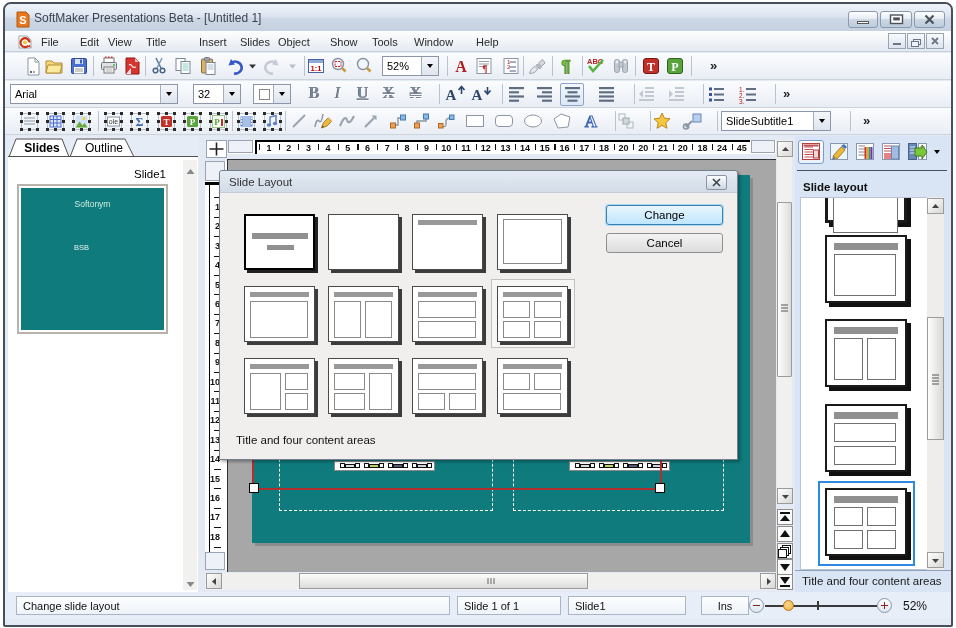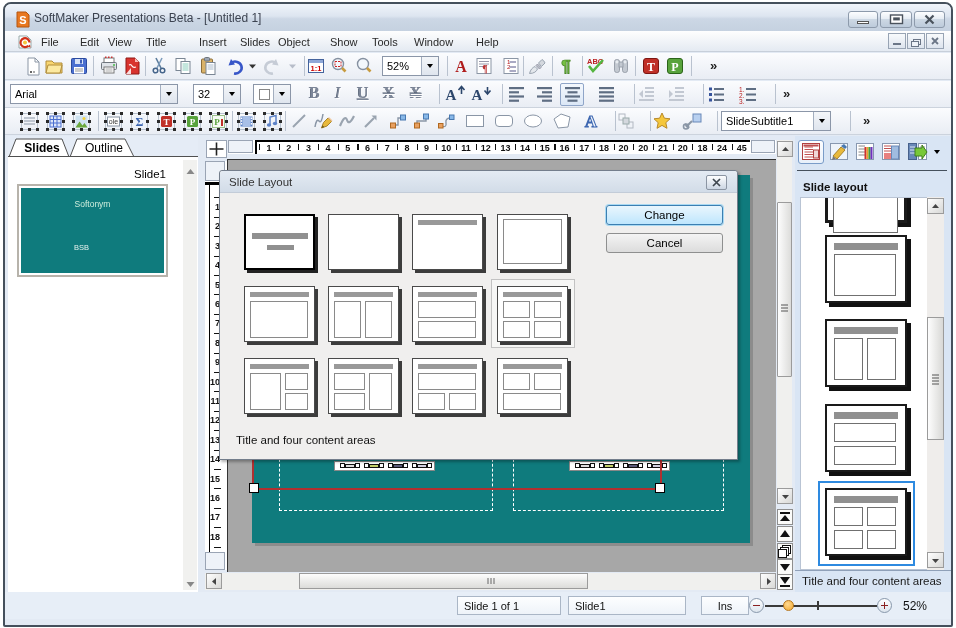--- a/index.html
+++ b/index.html
@@ -29,21 +29,21 @@
 .combo .txt{flex:1;font-size:11px;padding-left:4px;color:#000;}
 .combo .cbtn{width:17px;height:100%;background:linear-gradient(180deg,#f4f6f9,#dfe5ee);border-left:1px solid #a3aebf;display:flex;align-items:center;justify-content:center;}
 .dar{width:0;height:0;border-left:3.5px solid transparent;border-right:3.5px solid transparent;border-top:4px solid #000;}
 .ltr{position:absolute;top:3px;font-family:"Liberation Serif",serif;font-weight:bold;font-size:16px;color:#7c8698;text-shadow:1px 1px 0 #fff,-0.5px -0.5px 0 #4a5568;}
 .fri{position:absolute;top:3px;width:21px;height:21px;}
 .fri svg{position:absolute;left:0;top:0;}
 
 #lpanel{left:8px;top:136px;width:190px;height:456px;background:#fff;}
 #ltrack{left:183px;top:160px;width:14px;height:430px;background:#f1f1ef;}
 #slide1label{left:134px;top:168px;font-size:11.5px;color:#000;}
-#lthumb{left:17px;top:184px;width:151px;height:93px;background:#b7b3ab;padding:2px;}
+#lthumb{left:17px;top:184px;width:151px;height:150px;background:#b7b3ab;padding:2px;}
 #lthumb .inner{width:100%;height:100%;background:#fff;padding:2px;}
 #lthumb .teal{width:100%;height:100%;background:#0f7b7d;position:relative;}
 
 #cornerbox{left:206px;top:140px;width:21px;height:18px;background:#fff;border:1px solid #9aa4b4;}
 #hruler{left:228px;top:140px;width:548px;height:14px;background:#fff;overflow:hidden;}
 #vruler{left:205px;top:161px;width:22px;height:409px;background:#fff;overflow:hidden;}
 #canvas{left:228px;top:159px;width:548px;height:413px;background:#a7a7a7;overflow:hidden;border-top:1.5px solid #333;}
 #slide{position:absolute;left:24px;top:15px;width:498px;height:368px;background:#0f7b7d;box-shadow:3px 3px 0 #8c8c8c;}
 #hscroll{left:205px;top:573px;width:571px;height:17px;background:#f0f0ee;}
 #vscroll{left:777px;top:140px;width:15px;height:348px;background:#f0f0ee;}
@@ -1124,20 +1124,21 @@
         </svg>
   <div class="sbtn" style="left:0px;top:355px;width:17px;">
           <svg width="15" height="15">
             <path d="M4 6l3.5 4 3.5-4z" fill="#444"></path>
           </svg>
         </div>
 </div>
 <div class="a" id="rbottom">Title and four content areas</div>
 
 <div class="a" id="status"></div>
+<div class="a sfield" style="left:16px;width:434px;">Change slide layout</div>
 <div class="a sfield" style="left:457px;width:104px;">Slide 1 of 1</div>
 <div class="a sfield" style="left:568px;width:118px;">Slide1</div>
 <div class="a sfield" style="left:701px;width:48px;text-align:center;padding-left:0;">Ins</div>
 
 <div class="a" id="dlg">
 <div id="dlgtitle">
           <span style="position:absolute;left:9px;top:5px;font-size:11.5px;">Slide Layout</span>
         </div>
 <div style="position:absolute;left:486px;top:4px;width:21px;height:15px;border:1px solid #8b95a3;border-radius:2px;background:linear-gradient(180deg,#fdfeff,#ccd6e3);">
           <svg width="19" height="13" style="position:absolute;left:0;top:0">

